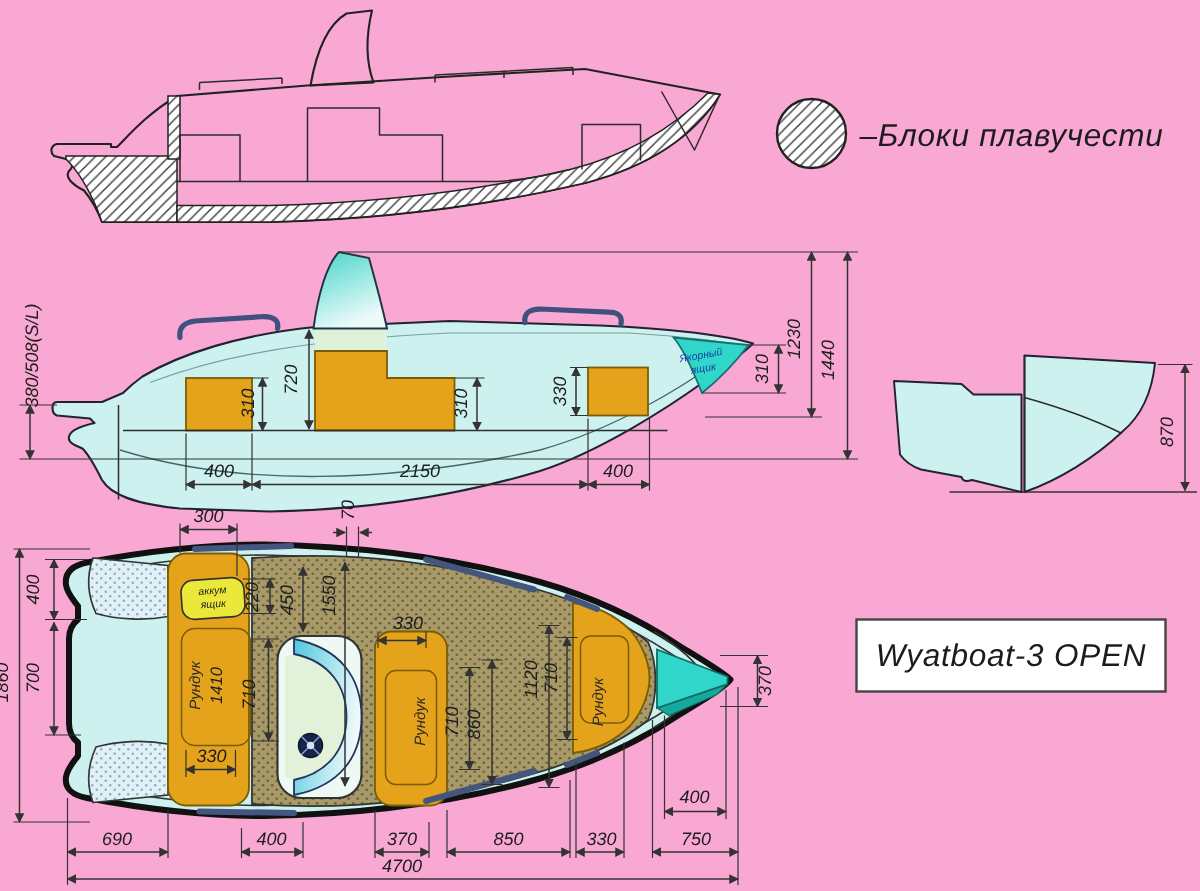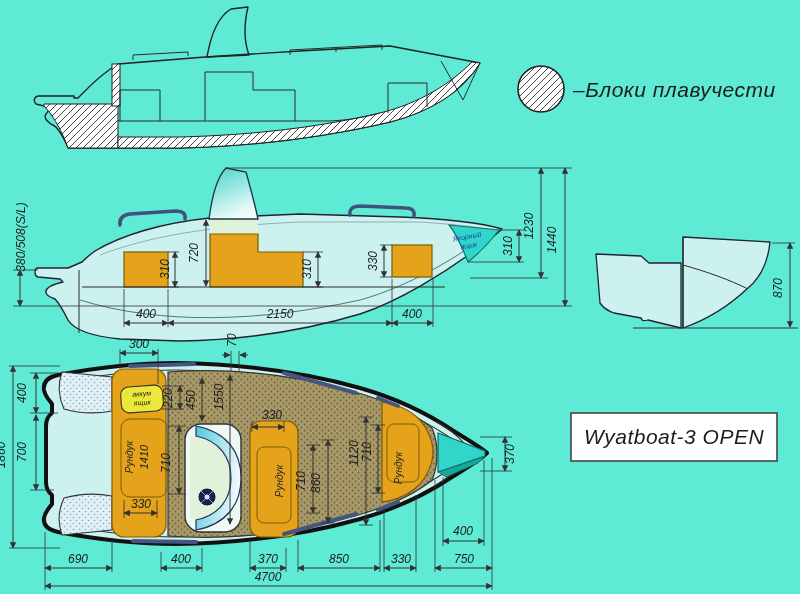--- a/index.html
+++ b/index.html
@@ -1,16 +1,16 @@
 <!DOCTYPE html>
 <html><head>
 <meta charset="utf-8">
 <style>
   html,body{margin:0;padding:0;background:#ffffff;}
-  #canvas{position:relative;width:800px;height:594px;background:#5eead4;overflow:hidden;
+  #canvas{position:relative;width:800px;height:594px;background:#f9a8d4;overflow:hidden;
           font-family:"Liberation Sans",sans-serif;}
   svg{position:absolute;left:0;top:0;}
   .outline{fill:none;stroke:#222;stroke-width:1.4;stroke-linejoin:round;stroke-linecap:round;}
   .thin{fill:none;stroke:#2b2b2b;stroke-width:1;stroke-linejoin:round;}
   .ext{stroke:#333;stroke-width:0.8;fill:none;}
   .dim{stroke:#333;stroke-width:1;fill:none;}
   .t{font:italic 12px "Liberation Sans",sans-serif;fill:#1d1d1d;}
   .t-sm{font:italic 11px "Liberation Sans",sans-serif;fill:#1d1d1d;}
   .t-xs{font:italic 7px "Liberation Sans",sans-serif;fill:#1a3faa;}
   .t-bat{font:italic 7px "Liberation Sans",sans-serif;fill:#222;}

